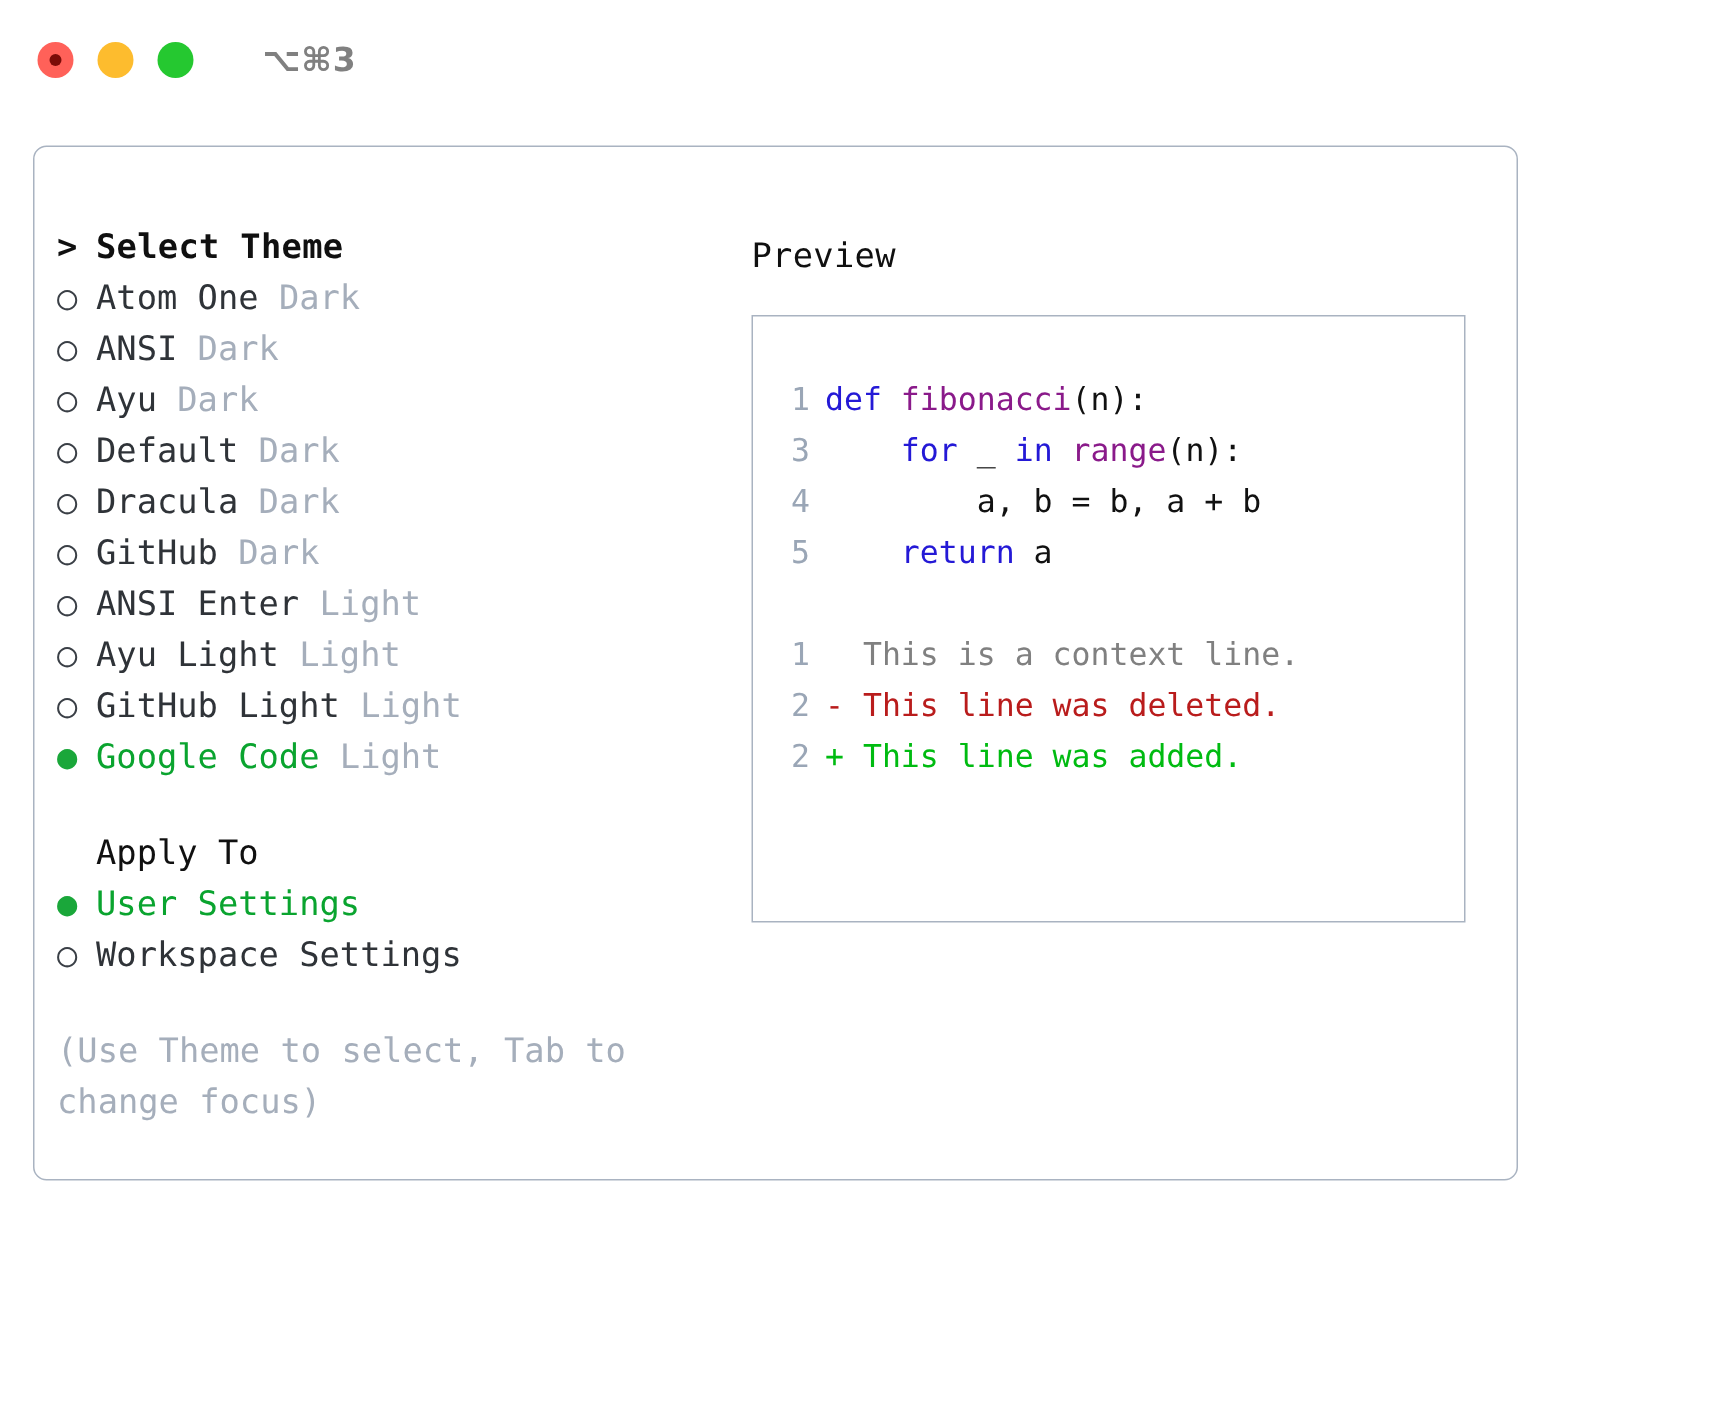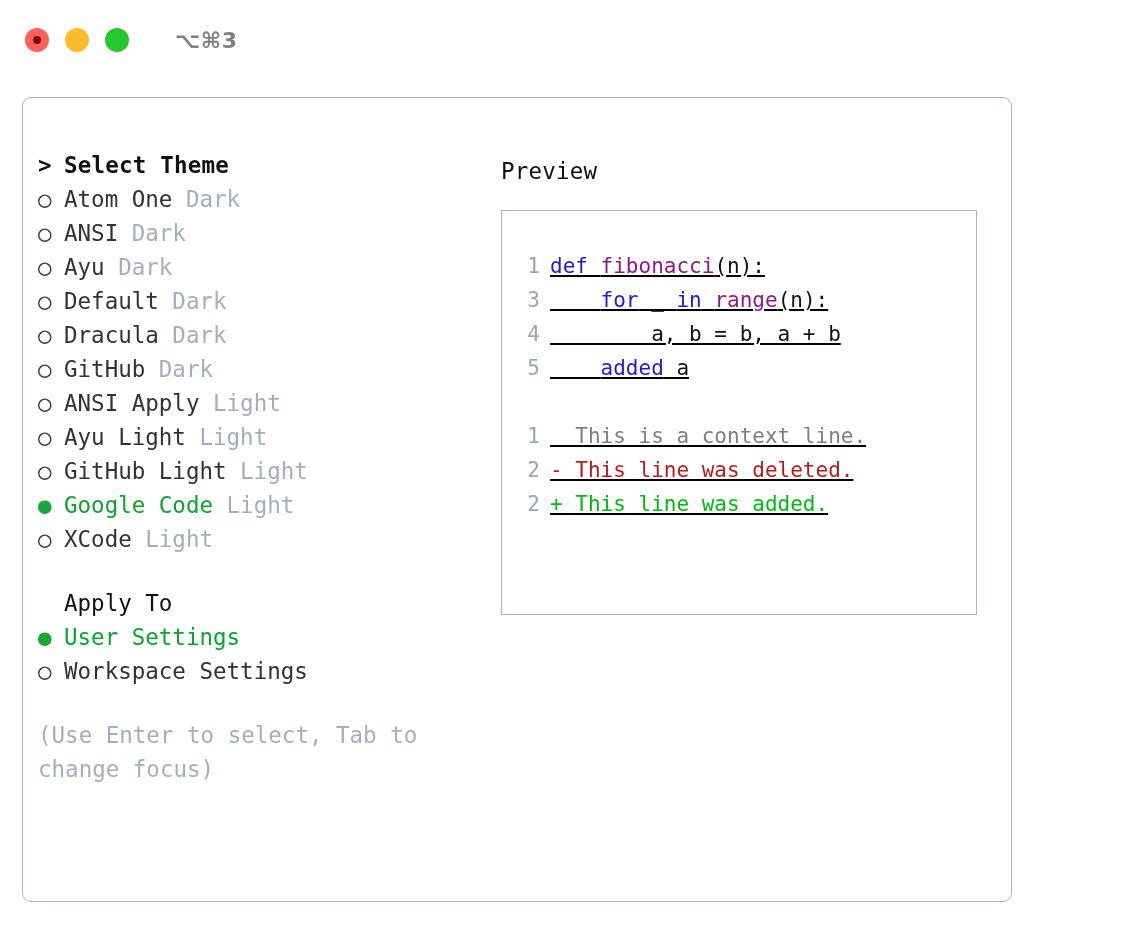--- a/index.html
+++ b/index.html
@@ -58,21 +58,21 @@
     font-size: 22px;
     font-weight: 700;
     letter-spacing: 0.5px;
     font-family: "DejaVu Sans", "Liberation Sans", sans-serif;
   }
 
   
   #main-panel {
     position: absolute;
     left: 22px; top: 97px;
-    width: 990px; height: 805px;
+    width: 990px; height: 690px;
     border: 1.6px solid #a9b3c1;
     border-radius: 9px;
     background: #ffffff;
     box-sizing: border-box;
   }
 
   
   #theme-column {
     position: absolute;
     left: 15px; top: 50px;
@@ -130,21 +130,20 @@
     letter-spacing: 0.2px;
   }
   #preview-box {
     margin-top: 22px;
     width: 476px;
     height: 405px;
     border: 1.6px solid #a9b3c1;
     box-sizing: border-box;
     background: #ffffff;
     padding: 38px 0 0 12px;
-    text-decoration: underline;
   }
   .code-line {
     font-size: 21px;
     line-height: 34px;
     white-space: pre;
   }
   .lineno {
     display: inline-block;
     width: 26px;
     text-align: right;
@@ -182,49 +181,48 @@
       <div class="row" id="select-theme-header">
         <span class="marker">&gt;</span><span>Select Theme</span>
       </div>
       <div id="theme-list">
           <div class="row theme-row"><span class="marker bullet-empty">○</span><span class="theme-name">Atom One</span><span class="theme-kind"> Dark</span></div>
           <div class="row theme-row"><span class="marker bullet-empty">○</span><span class="theme-name">ANSI</span><span class="theme-kind"> Dark</span></div>
           <div class="row theme-row"><span class="marker bullet-empty">○</span><span class="theme-name">Ayu</span><span class="theme-kind"> Dark</span></div>
           <div class="row theme-row"><span class="marker bullet-empty">○</span><span class="theme-name">Default</span><span class="theme-kind"> Dark</span></div>
           <div class="row theme-row"><span class="marker bullet-empty">○</span><span class="theme-name">Dracula</span><span class="theme-kind"> Dark</span></div>
           <div class="row theme-row"><span class="marker bullet-empty">○</span><span class="theme-name">GitHub</span><span class="theme-kind"> Dark</span></div>
-          <div class="row theme-row"><span class="marker bullet-empty">○</span><span class="theme-name">ANSI Apply</span><span class="theme-kind"> Light</span></div>
+          <div class="row theme-row"><span class="marker bullet-empty">○</span><span class="theme-name">ANSI Enter</span><span class="theme-kind"> Light</span></div>
           <div class="row theme-row"><span class="marker bullet-empty">○</span><span class="theme-name">Ayu Light</span><span class="theme-kind"> Light</span></div>
           <div class="row theme-row"><span class="marker bullet-empty">○</span><span class="theme-name">GitHub Light</span><span class="theme-kind"> Light</span></div>
           <div class="row theme-row selected"><span class="marker bullet-filled">●</span><span class="theme-name">Google Code</span><span class="theme-kind"> Light</span></div>
-          <div class="row theme-row"><span class="marker bullet-empty">○</span><span class="theme-name">XCode</span><span class="theme-kind"> Light</span></div>
         </div>
 
       <div id="apply-section">
         <div class="row" id="apply-to-header">
           <span class="marker">&nbsp;</span><span>Apply To</span>
         </div>
         <div id="apply-list">
             <div class="row apply-row selected"><span class="marker bullet-filled">●</span><span class="apply-label">User Settings</span></div>
             <div class="row apply-row"><span class="marker bullet-empty">○</span><span class="apply-label">Workspace Settings</span></div>
           </div>
       </div>
 
-      <div id="hint-text">(Use Enter to select, Tab to
+      <div id="hint-text">(Use Theme to select, Tab to
 change focus)</div>
     </div>
 
     <div id="preview-column">
       <div id="preview-title">Preview</div>
       <div id="preview-box">
         <div id="code-block">
             <div class="code-line"><span class="lineno">1</span><span class="kw">def </span><span class="fn">fibonacci</span><span class="code-plain">(n):</span></div>
             <div class="code-line"><span class="lineno">3</span><span class="code-plain">    </span><span class="kw">for</span><span class="code-plain"> _ </span><span class="kw">in</span><span class="code-plain"> </span><span class="fn">range</span><span class="code-plain">(n):</span></div>
             <div class="code-line"><span class="lineno">4</span><span class="code-plain">        a, b = b, a + b</span></div>
-            <div class="code-line"><span class="lineno">5</span><span class="code-plain">    </span><span class="kw">added</span><span class="code-plain"> a</span></div>
+            <div class="code-line"><span class="lineno">5</span><span class="code-plain">    </span><span class="kw">return</span><span class="code-plain"> a</span></div>
           </div>
         <div class="diff-gap"></div>
         <div id="diff-block">
             <div class="code-line"><span class="lineno">1</span><span class="diff-ctx">  This is a context line.</span></div>
             <div class="code-line"><span class="lineno">2</span><span class="diff-del">- This line was deleted.</span></div>
             <div class="code-line"><span class="lineno">2</span><span class="diff-add">+ This line was added.</span></div>
           </div>
       </div>
     </div>
 

